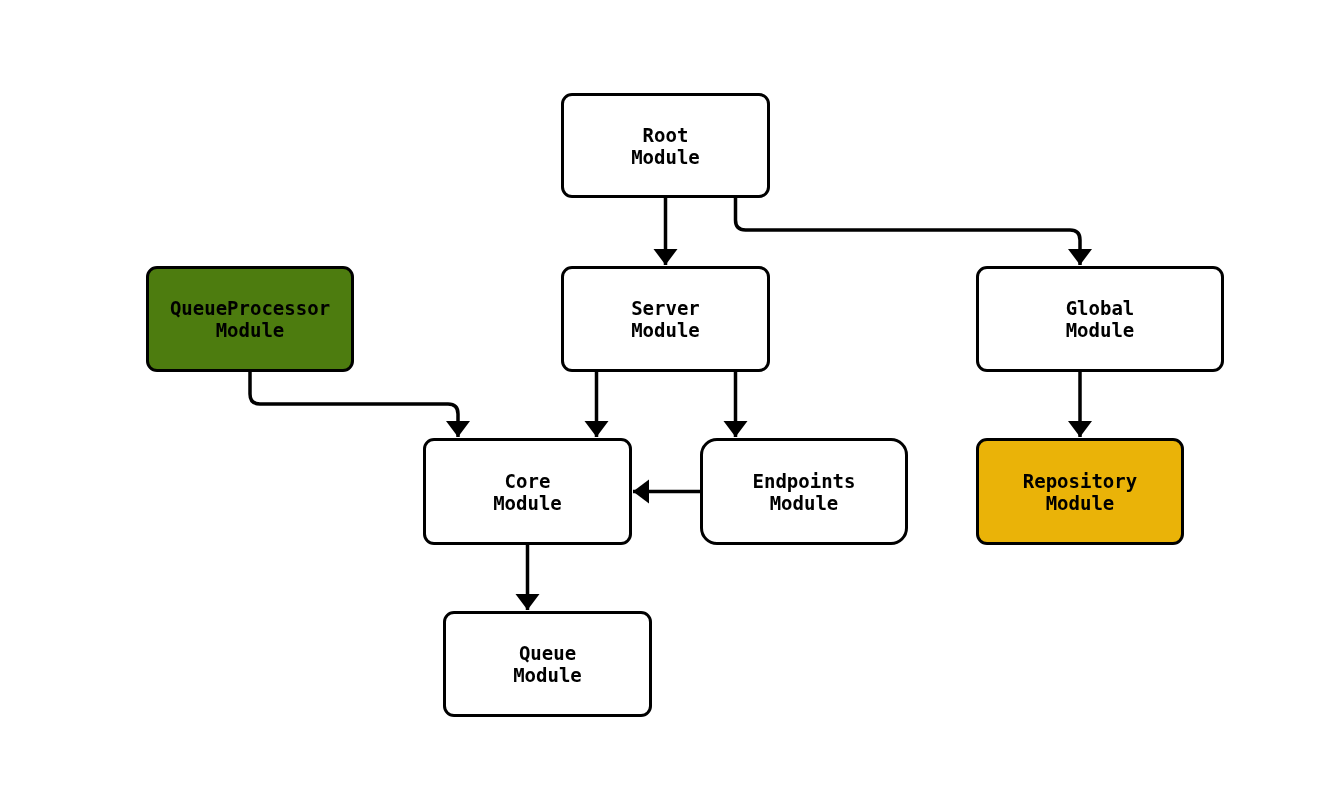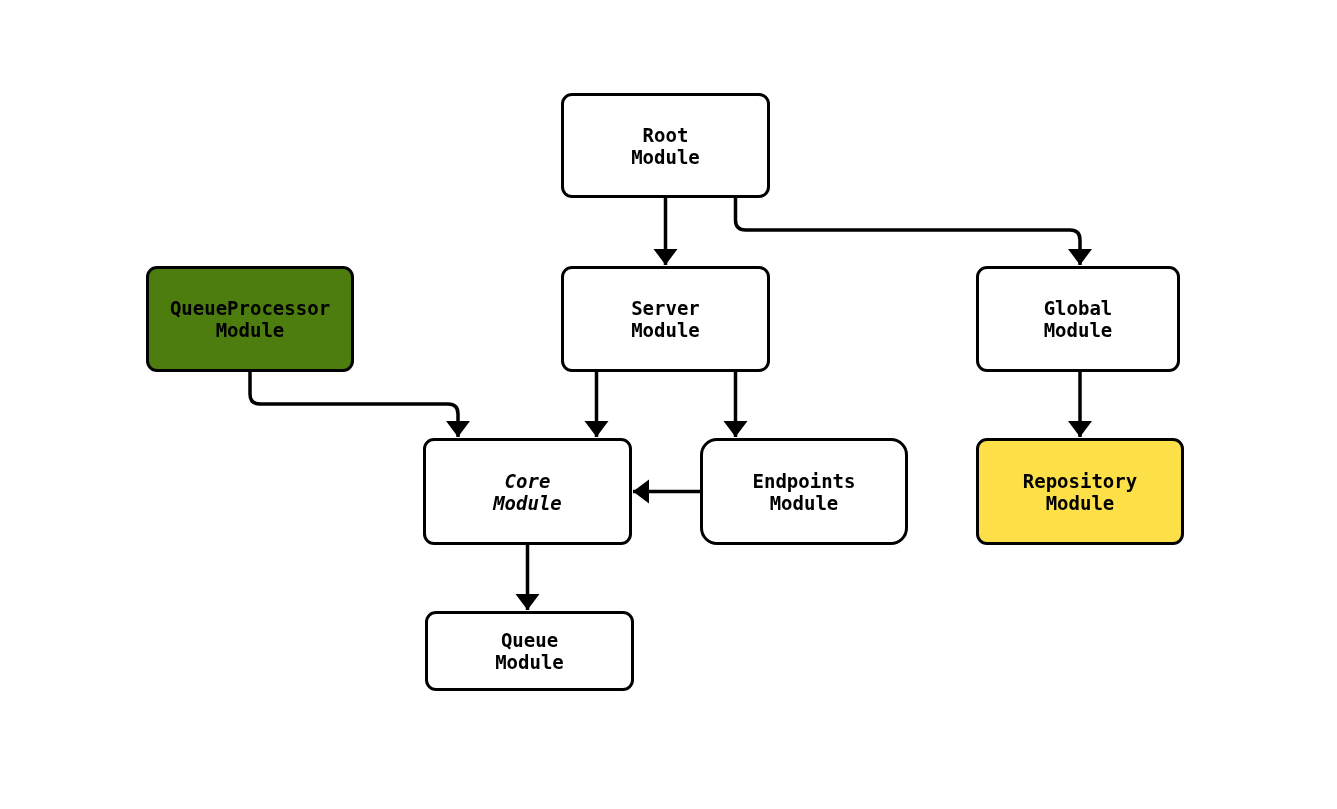--- a/index.html
+++ b/index.html
@@ -71,33 +71,33 @@
 Module</div>
     </div>
     <div class="node" style="left: 133px; top: 266px; width: 208px; height: 106px; background: #4d7c0f; border-color: rgb(0, 0, 0);">
       <div class="node-label" style="color: rgb(0, 0, 0);">QueueProcessor
 Module</div>
     </div>
     <div class="node" style="left: 548px; top: 266px; width: 209px; height: 106px; background: rgb(255, 255, 255); border-color: rgb(0, 0, 0);">
       <div class="node-label" style="color: rgb(0, 0, 0);">Server
 Module</div>
     </div>
-    <div class="node" style="left: 963px; top: 266px; width: 204px; height: 106px; background: rgb(255, 255, 255); border-color: rgb(0, 0, 0);">
+    <div class="node" style="left: 963px; top: 266px; width: 248px; height: 106px; background: rgb(255, 255, 255); border-color: rgb(0, 0, 0);">
       <div class="node-label" style="color: rgb(0, 0, 0);">Global
 Module</div>
     </div>
-    <div class="node" style="left: 410px; top: 438px; width: 209px; height: 107px; background: rgb(255, 255, 255); border-color: rgb(0, 0, 0); font-style: italic;">
+    <div class="node" style="left: 410px; top: 438px; width: 209px; height: 107px; background: rgb(255, 255, 255); border-color: rgb(0, 0, 0);">
       <div class="node-label" style="color: rgb(0, 0, 0);">Core
 Module</div>
     </div>
     <div class="node" style="left: 687px; top: 438px; width: 208px; height: 107px; background: rgb(255, 255, 255); border-color: rgb(0, 0, 0); border-radius: 17px;">
       <div class="node-label" style="color: rgb(0, 0, 0);">Endpoints
 Module</div>
     </div>
-    <div class="node" style="left: 963px; top: 438px; width: 208px; height: 107px; background: #fde047; border-color: rgb(0, 0, 0);">
+    <div class="node" style="left: 963px; top: 438px; width: 208px; height: 107px; background: #eab308; border-color: rgb(0, 0, 0);">
       <div class="node-label" style="color: rgb(0, 0, 0);">Repository
 Module</div>
     </div>
-    <div class="node" style="left: 412px; top: 611px; width: 209px; height: 80px; background: rgb(255, 255, 255); border-color: rgb(0, 0, 0);">
+    <div class="node" style="left: 430px; top: 611px; width: 209px; height: 106px; background: rgb(255, 255, 255); border-color: rgb(0, 0, 0);">
       <div class="node-label" style="color: rgb(0, 0, 0);">Queue
 Module</div>
     </div>
   </div>
 
 </body></html>

